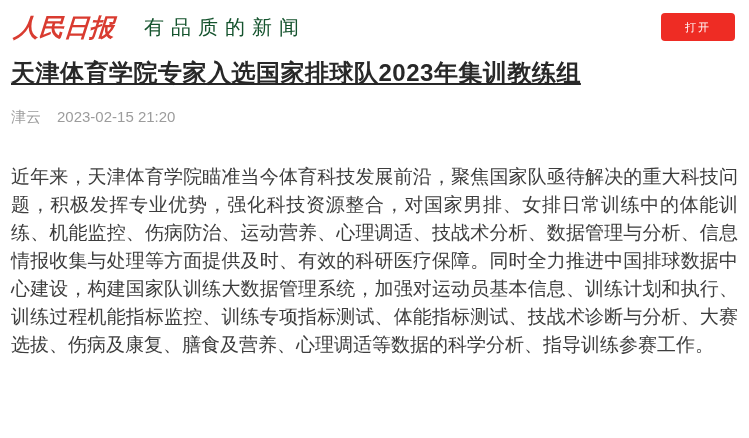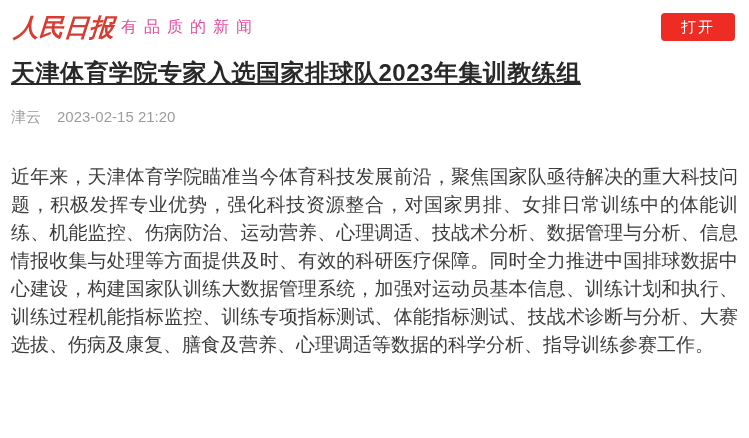--- a/index.html
+++ b/index.html
@@ -23,35 +23,35 @@
     font-family: "DejaVu Serif", serif;
     font-style: italic;
     font-weight: bold;
     font-size: 25px;
     line-height: 1;
     color: var(--brand-red, #d93b30);
     transform: skewX(-4deg);
     white-space: nowrap;
   }
   .tagline {
-    margin-left: 7px;
-    font-size: 16px;
+    margin-left: 30px;
+    font-size: 20px;
     letter-spacing: 7px;
-    color: #ec4899;
+    color: #14532d;
     white-space: nowrap;
   }
   .open-btn {
     margin-left: auto;
     width: 74px;
     height: 28px;
     border: none;
     border-radius: 4px;
     background: var(--button-red, #ee2c24);
     color: #ffffff;
-    font-size: 15px;
+    font-size: 11px;
     font-family: "Liberation Sans", sans-serif;
     display: flex;
     align-items: center;
     justify-content: center;
     letter-spacing: 2px;
     cursor: pointer;
   }
 
   
   .article { padding: 0 11px; }

